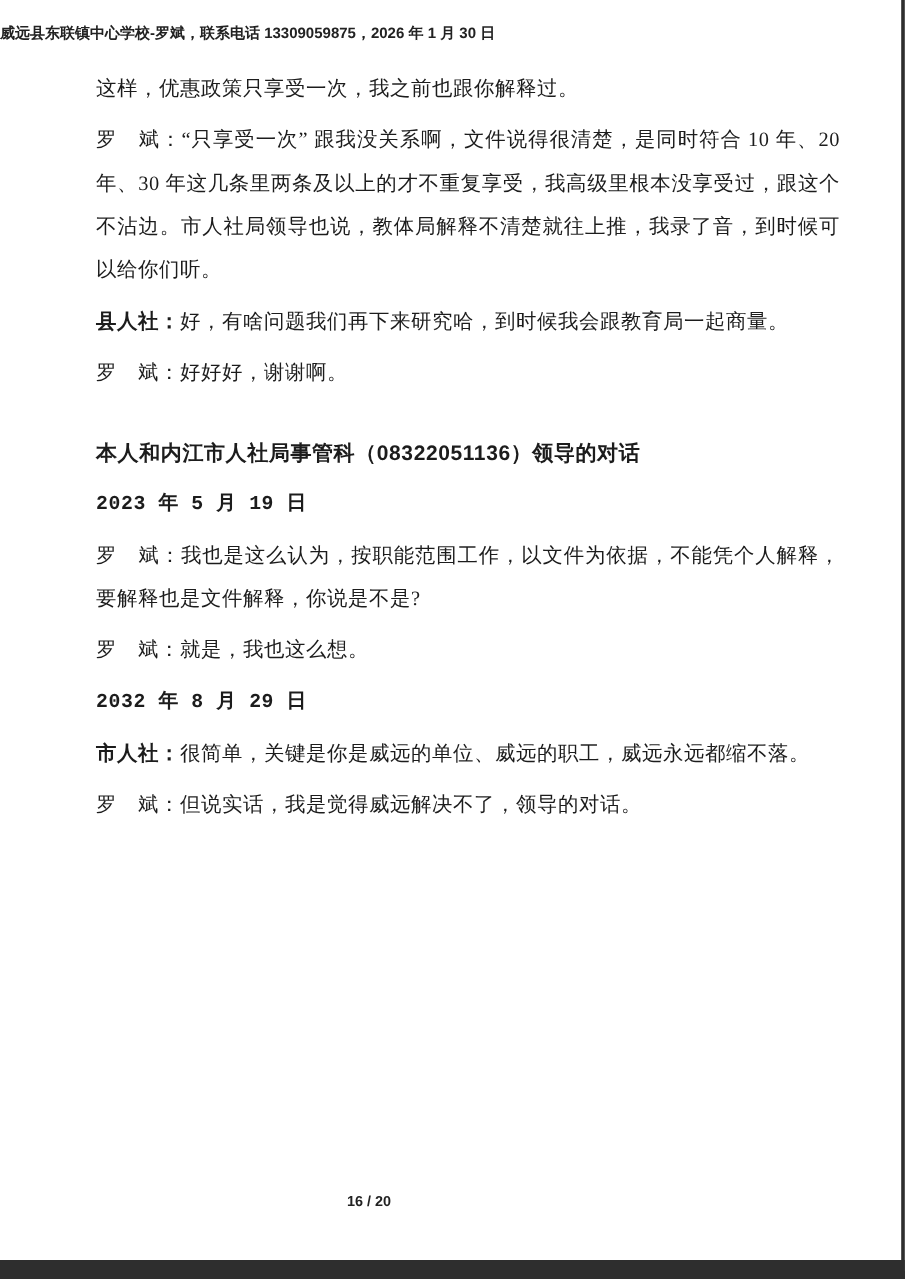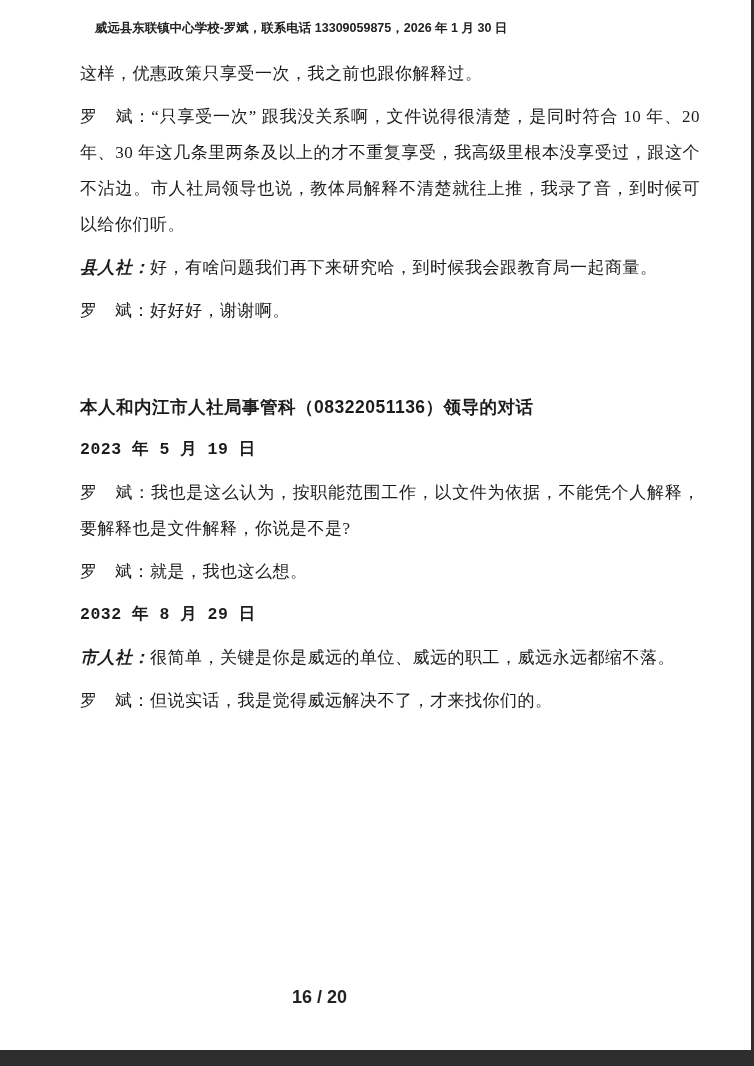--- a/index.html
+++ b/index.html
@@ -7,64 +7,62 @@
     width: 754px; height: 1066px;
     background: #ffffff;
     position: relative;
     overflow: hidden;
     font-family: "Liberation Serif", serif;
     color: #1c1c1c;
   }
   .doc-header {
     position: absolute;
     top: 20px; left: 0; width: 602px;
-    text-align: center;
     font-family: "Liberation Sans", sans-serif;
     font-weight: bold;
     font-size: 12.5px;
     color: #222222;
   }
   .content {
     position: absolute;
     top: 56px; left: 80px; width: 620px;
     font-size: 17px;
     line-height: 36px;
     text-align: justify;
     letter-spacing: 0.5px;
   }
   .para { margin: 0 0 7px 0; }
   .para.heading {
-    margin-top: 60px;
+    margin-top: 30px;
     font-weight: bold;
     font-family: "Liberation Sans", sans-serif;
     font-size: 17.5px;
   }
   .para.date {
     font-weight: bold;
     font-family: Liberation Mono, monospace;
     font-size: 16.5px;
   }
   .seg-bold {
     font-weight: bold;
     font-family: "Liberation Sans", sans-serif;
-    font-style: italic;
   }
   .seg-underline {
     text-decoration: underline;
     text-underline-offset: 5px;
     text-decoration-thickness: 1.5px;
     text-decoration-color: #111111;
   }
   .page-number {
     position: absolute;
-    bottom: 58px; left: 12px; width: 615px;
+    bottom: 58px; left: 0; width: 615px;
     text-align: center;
     font-family: "Liberation Sans", sans-serif;
     font-weight: bold;
-    font-size: 18px;
+    font-size: 12px;
     color: #222222;
   }
   .edge-right {
     position: absolute;
     top: 0; right: 0;
     width: 3px; height: 1066px;
   }
   .edge-bottom {
     position: absolute;
     bottom: 0; left: 0;
@@ -80,20 +78,20 @@
     <p class="para body"><span>这样，优惠政策只享受一次，我之前也跟你解释过。</span></p>
     <p class="para body"><span>罗　斌：“只享受一次” 跟我没关系啊，文件说得很清楚，是同时符合 10 年、20 年、30 年这几条里两条及以上的才不重复享受，我高级里根本没享受过，跟这个不沾边。市人社局领导也说，教体局解释不清楚就往上推，我录了音，到时候可以给你们听。</span></p>
     <p class="para body"><span class="seg-bold">县人社：</span><span>好，有啥问题我们再下来研究哈，到时候我会跟教育局一起商量。</span></p>
     <p class="para body"><span>罗　斌：好好好，谢谢啊。</span></p>
     <p class="para heading"><span>本人和内江市人社局事管科（08322051136）领导的对话</span></p>
     <p class="para date"><span>2023 年 5 月 19 日</span></p>
     <p class="para body"><span>罗　斌：我也是这么认为，按职能范围工作，以文件为依据，不能凭个人解释，要解释也是文件解释，你说是不是?</span></p>
     <p class="para body"><span>罗　斌：就是，我也这么想。</span></p>
     <p class="para date"><span>2032 年 8 月 29 日</span></p>
     <p class="para body"><span class="seg-bold">市人社：</span><span>很简单，关键是你是威远的单位、威远的职工，威远永远都缩不落。</span></p>
-    <p class="para body"><span>罗　斌：但说实话，我是觉得威远解决不了，才来找你们的。</span></p>
+    <p class="para body"><span>罗　斌：但说实话，我是觉得威远解决不了，领导的对话。</span></p>
   </div>
 
 <div class="page-number">16 / 20</div>
 
 <div class="edge-right" style="background: rgb(46, 46, 46);"></div>
 
 <div class="edge-bottom" style="background: rgb(46, 46, 46);"></div>
 
 </body></html>

